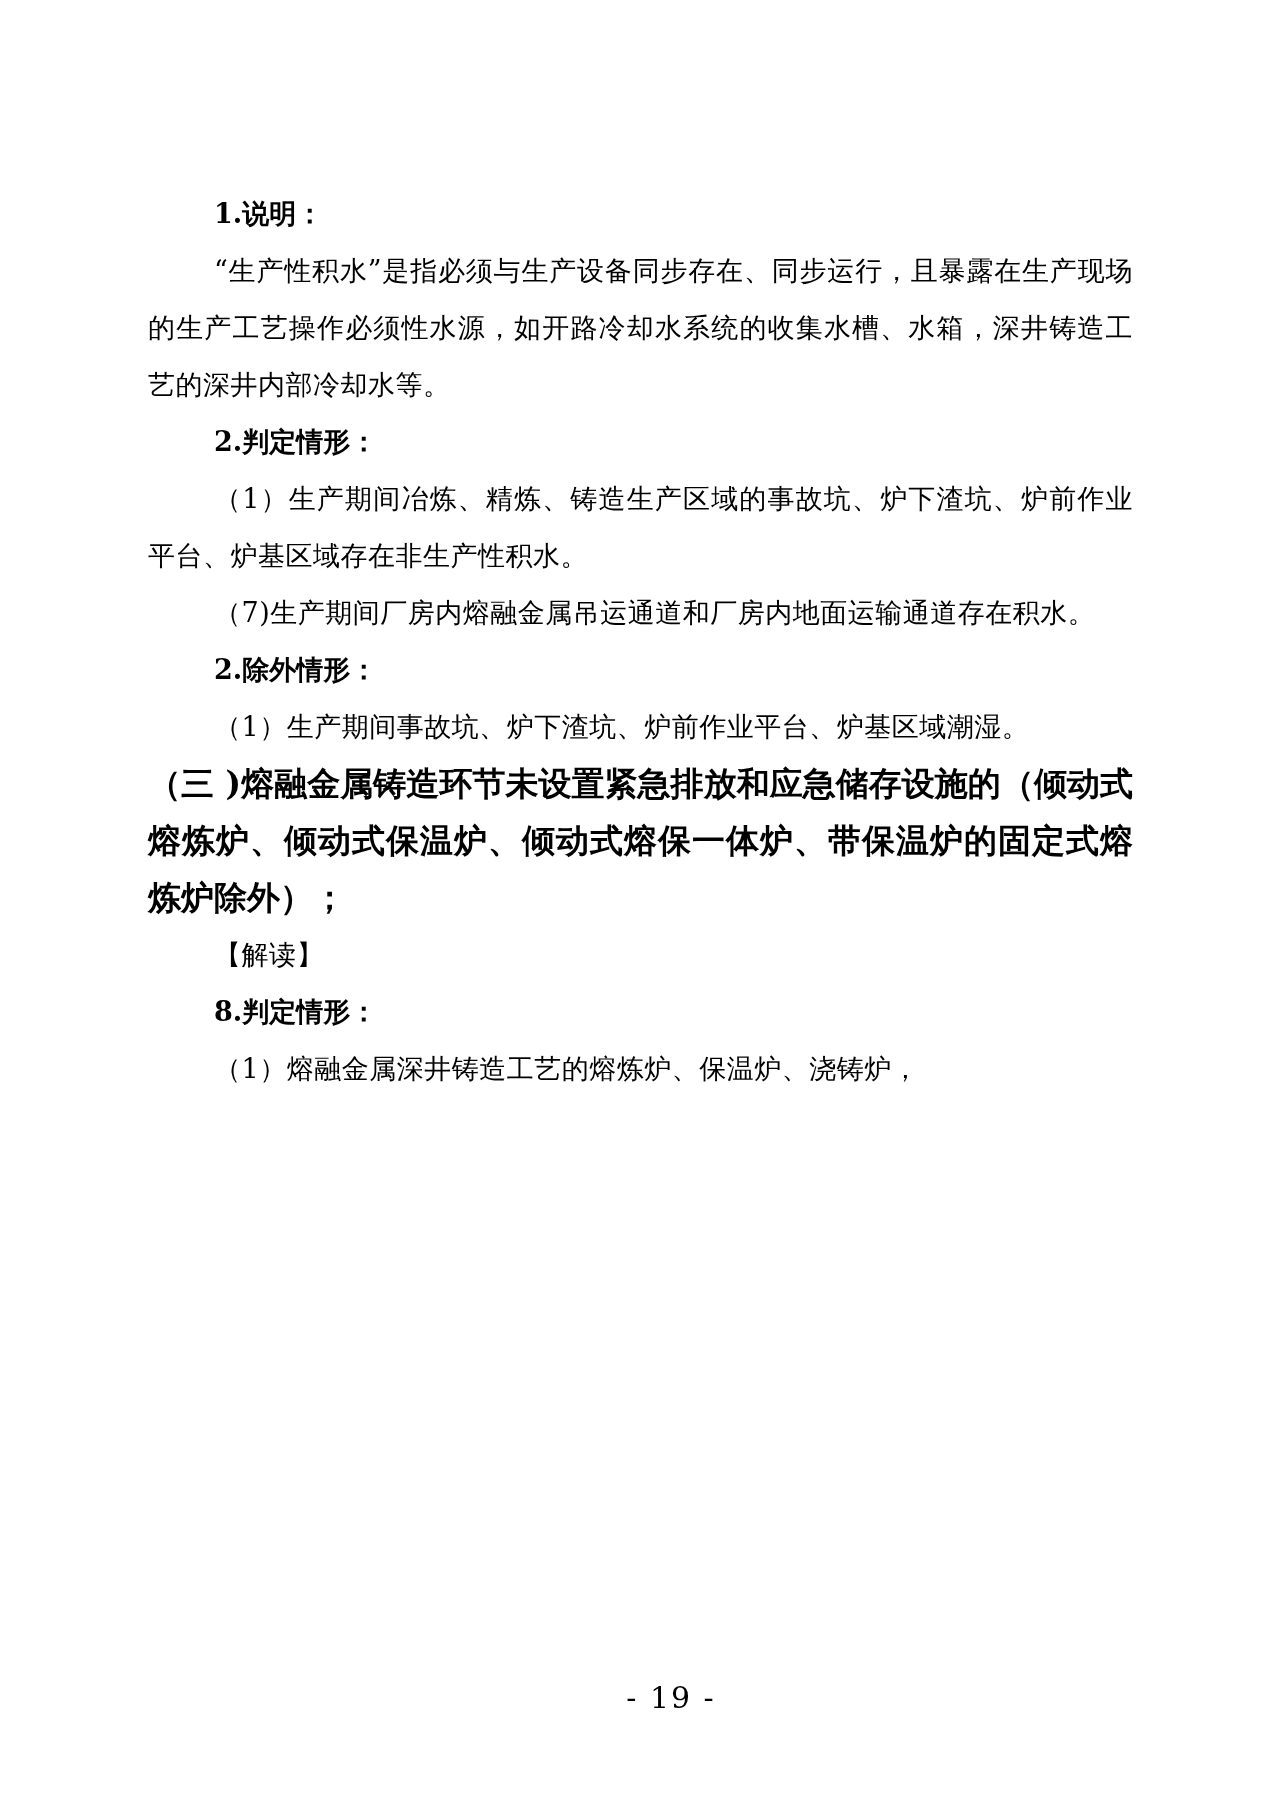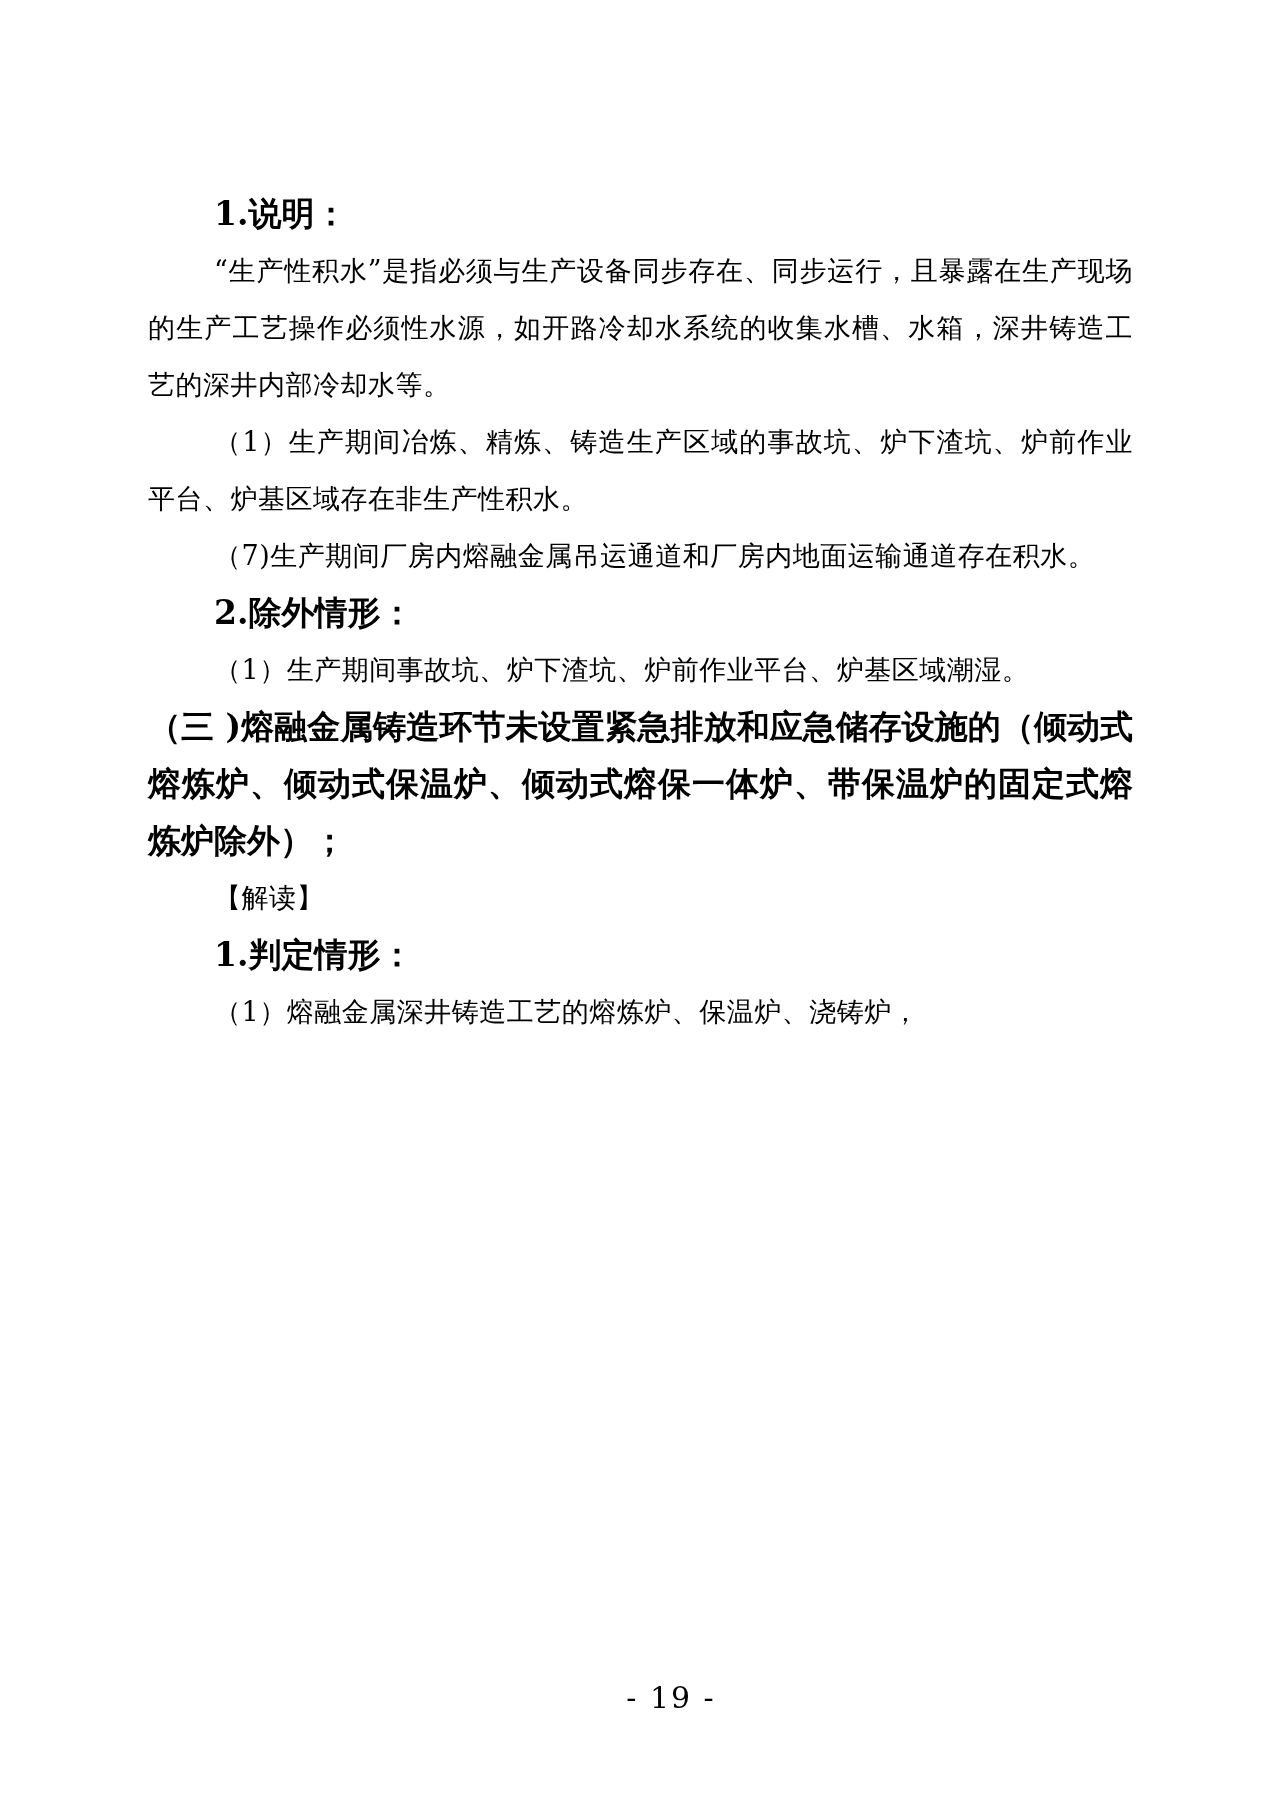--- a/index.html
+++ b/index.html
@@ -34,21 +34,21 @@
     letter-spacing: 0.5px;
     text-align: justify;
     text-justify: inter-ideograph;
     margin: 0 0 0 0;
     white-space: pre-wrap;
   }
   .indent {
     text-indent: 66px;
   }
   .heading {
-    font-size: 33px;
+    font-size: 27px;
     line-height: 57px;
     font-weight: bold;
     text-indent: 66px;
     margin: 0;
   }
   .bigheading {
     font-size: 33px;
     line-height: 57px;
     font-weight: bold;
     text-indent: 0;
@@ -72,35 +72,36 @@
 </head>
 <body>
 
 <div class="page">
   <div class="content">
 
     <p class="heading">1.说明：</p>
 
     <p class="para indent">“生产性积水”是指必须与生产设备同步存在、同步运行，且暴露在生产现场的生产工艺操作必须性水源，如开路冷却水系统的收集水槽、水箱，深井铸造工艺的深井内部冷却水等。</p>
 
+    <p class="heading">2.判定情形：</p>
 
     <p class="para indent">（1）生产期间冶炼、精炼、铸造生产区域的事故坑、炉下渣坑、炉前作业平台、炉基区域存在非生产性积水。</p>
 
     <p class="para indent">（7)生产期间厂房内熔融金属吊运通道和厂房内地面运输通道存在积水。</p>
 
     <p class="heading">2.除外情形：</p>
 
     <p class="para indent">（1）生产期间事故坑、炉下渣坑、炉前作业平台、炉基区域潮湿。</p>
 
 
 
     <p class="bigheading">（三 )熔融金属铸造环节未设置紧急排放和应急储存设施的（倾动式熔炼炉、倾动式保温炉、倾动式熔保一体炉、带保温炉的固定式熔炼炉除外）；</p>
 
     <p class="para indent">【解读】</p>
 
-    <p class="heading">1.判定情形：</p>
+    <p class="heading">8.判定情形：</p>
 
     <p class="para indent">（1）熔融金属深井铸造工艺的熔炼炉、保温炉、浇铸炉，</p>
 
   </div>
 
   <div class="footer">- 19 -</div>
 </div>
 
 </body></html>

